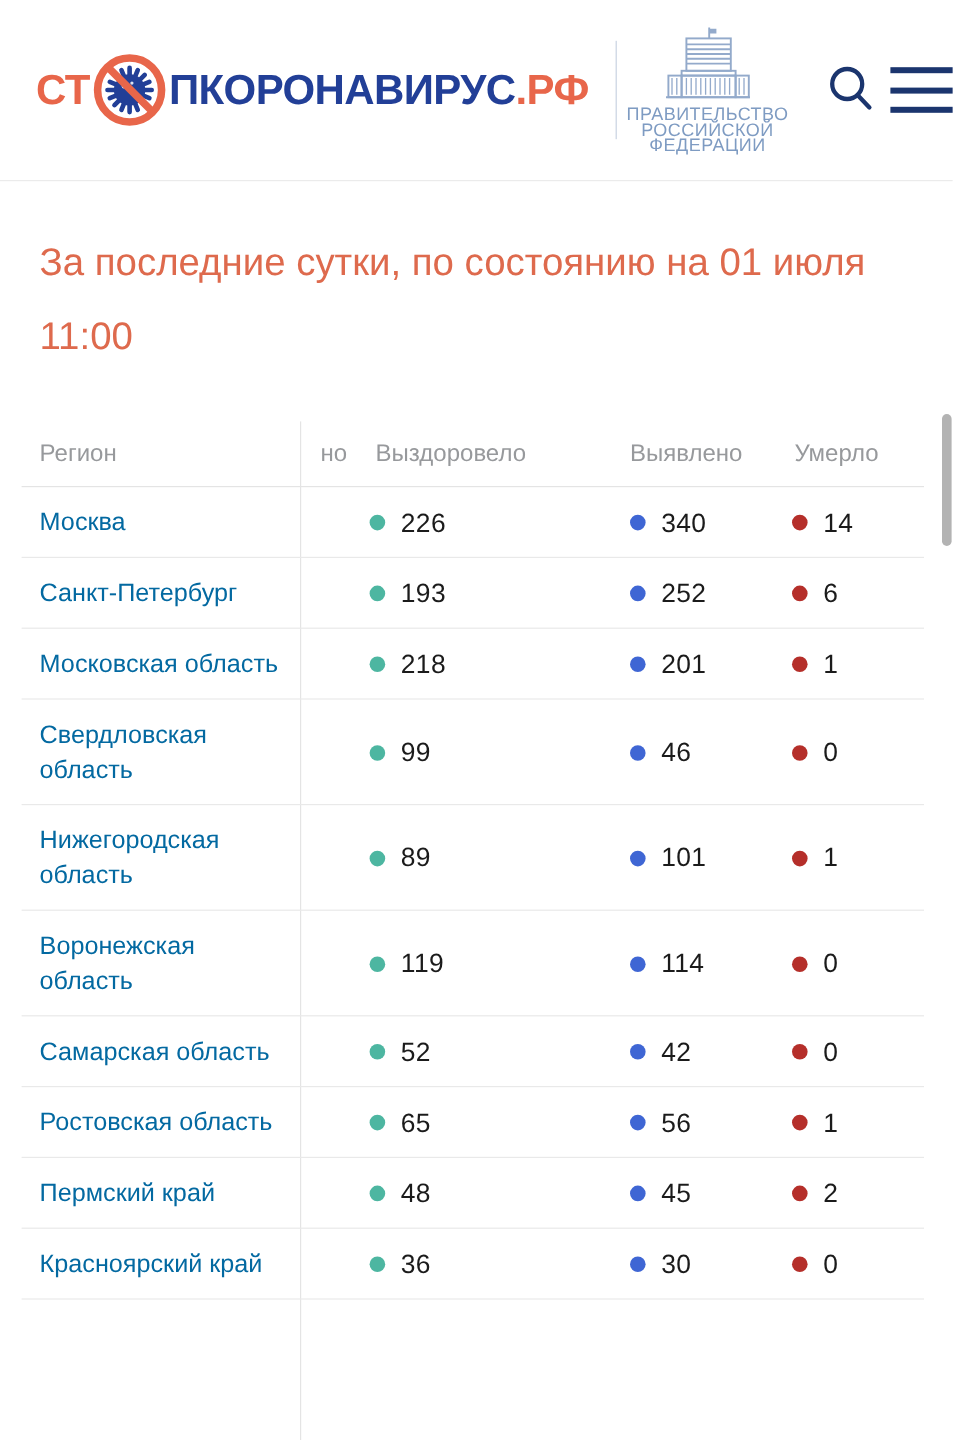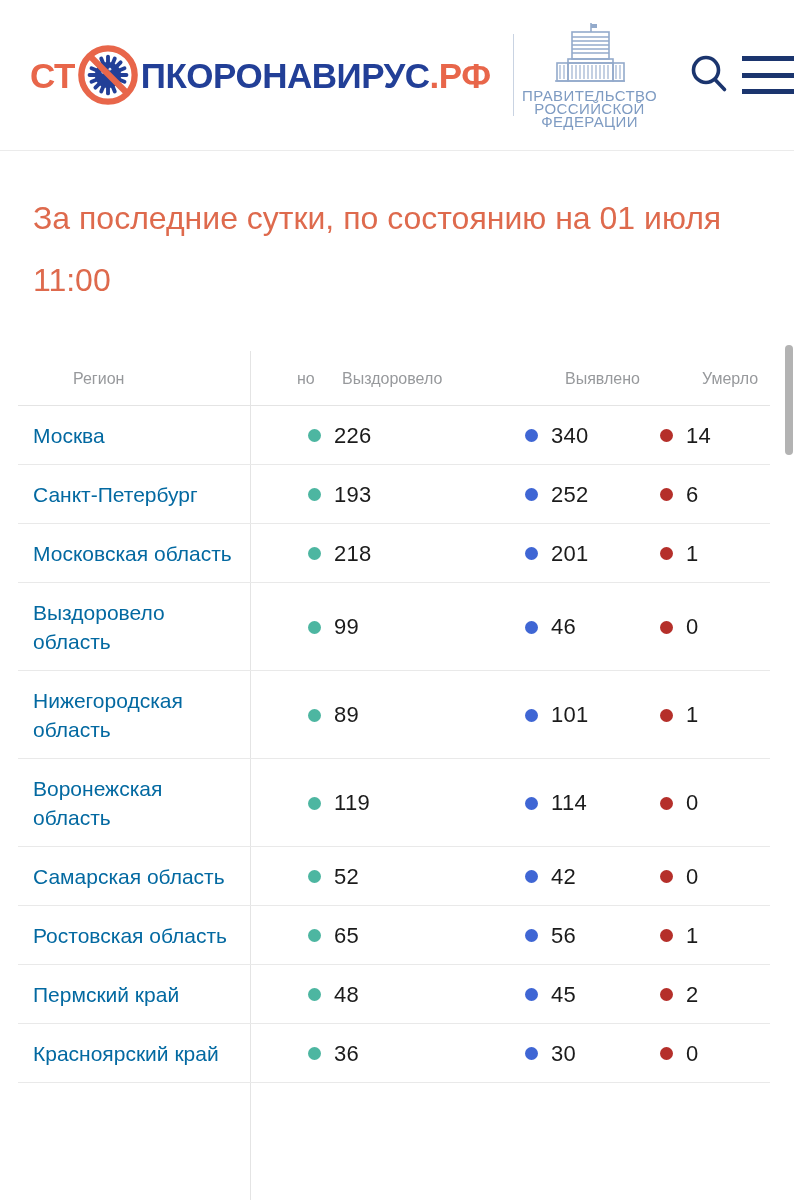--- a/index.html
+++ b/index.html
@@ -32,24 +32,24 @@
     color:var(--orange-head);font-size:32px;line-height:62px;
   }
   h1.page-title span{display:block;white-space:nowrap;}
   .head-fade{position:absolute;top:10px;right:0;width:70px;height:70px;
     background:linear-gradient(to right,rgba(255,255,255,0),#fff 85%);pointer-events:none;}
   
   .stats-table{position:relative;margin-top:40px;height:860px;overflow:hidden;}
   .col-divider{position:absolute;left:250px;top:0;bottom:0;width:1px;background:#e4e4e4;}
   .thead{position:relative;height:55px;}
   .thead .lbl{position:absolute;top:50%;transform:translateY(-50%);
-    color:#97999c;font-size:16px;white-space:nowrap;margin-left:40px;}
+    color:#97999c;font-size:20px;white-space:nowrap;}
   .lbl-region{left:33px;}
-  .lbl-cut{left:257px;}
-  .lbl-recovered{left:302px;text-align:right;}
+  .lbl-cut{left:267px;}
+  .lbl-recovered{left:313px;text-align:right;}
   .lbl-detected{left:525px;}
   .lbl-died{left:662px;}
   .row{position:relative;display:flex;align-items:center;padding:15px 0;min-height:29px;}
   .row-line{position:absolute;left:18px;right:24px;bottom:0;height:1px;background:#e9e9e9;}
   .thead .row-line{background:#e4e4e4;}
   .region-cell{margin-left:33px;width:205px;color:#0369a1;font-size:21px;line-height:29px;}
   .stat{position:absolute;top:50%;transform:translateY(-50%);display:flex;align-items:center;}
   .stat .dot{width:13px;height:13px;border-radius:50%;margin-right:13px;flex:none;}
   .stat .num{color:#1b1b1b;font-size:22px;font-weight:500;letter-spacing:.3px;}
   .stat-recovered{left:308px;}
@@ -213,21 +213,21 @@
       <span class="num">201</span>
     </div>
     <div class="stat stat-died">
       <span class="dot" style="background: rgb(181, 47, 42);"></span>
       <span class="num">1</span>
     </div>
     <div class="row-line"></div>
   </div>
 
   <div class="row">
-    <div class="region-cell">Выздоровело область</div>
+    <div class="region-cell">Свердловская область</div>
     <div class="stat stat-recovered">
       <span class="dot" style="background: rgb(77, 182, 161);"></span>
       <span class="num">99</span>
     </div>
     <div class="stat stat-detected">
       <span class="dot" style="background: rgb(63, 102, 212);"></span>
       <span class="num">46</span>
     </div>
     <div class="stat stat-died">
       <span class="dot" style="background: rgb(181, 47, 42);"></span>

